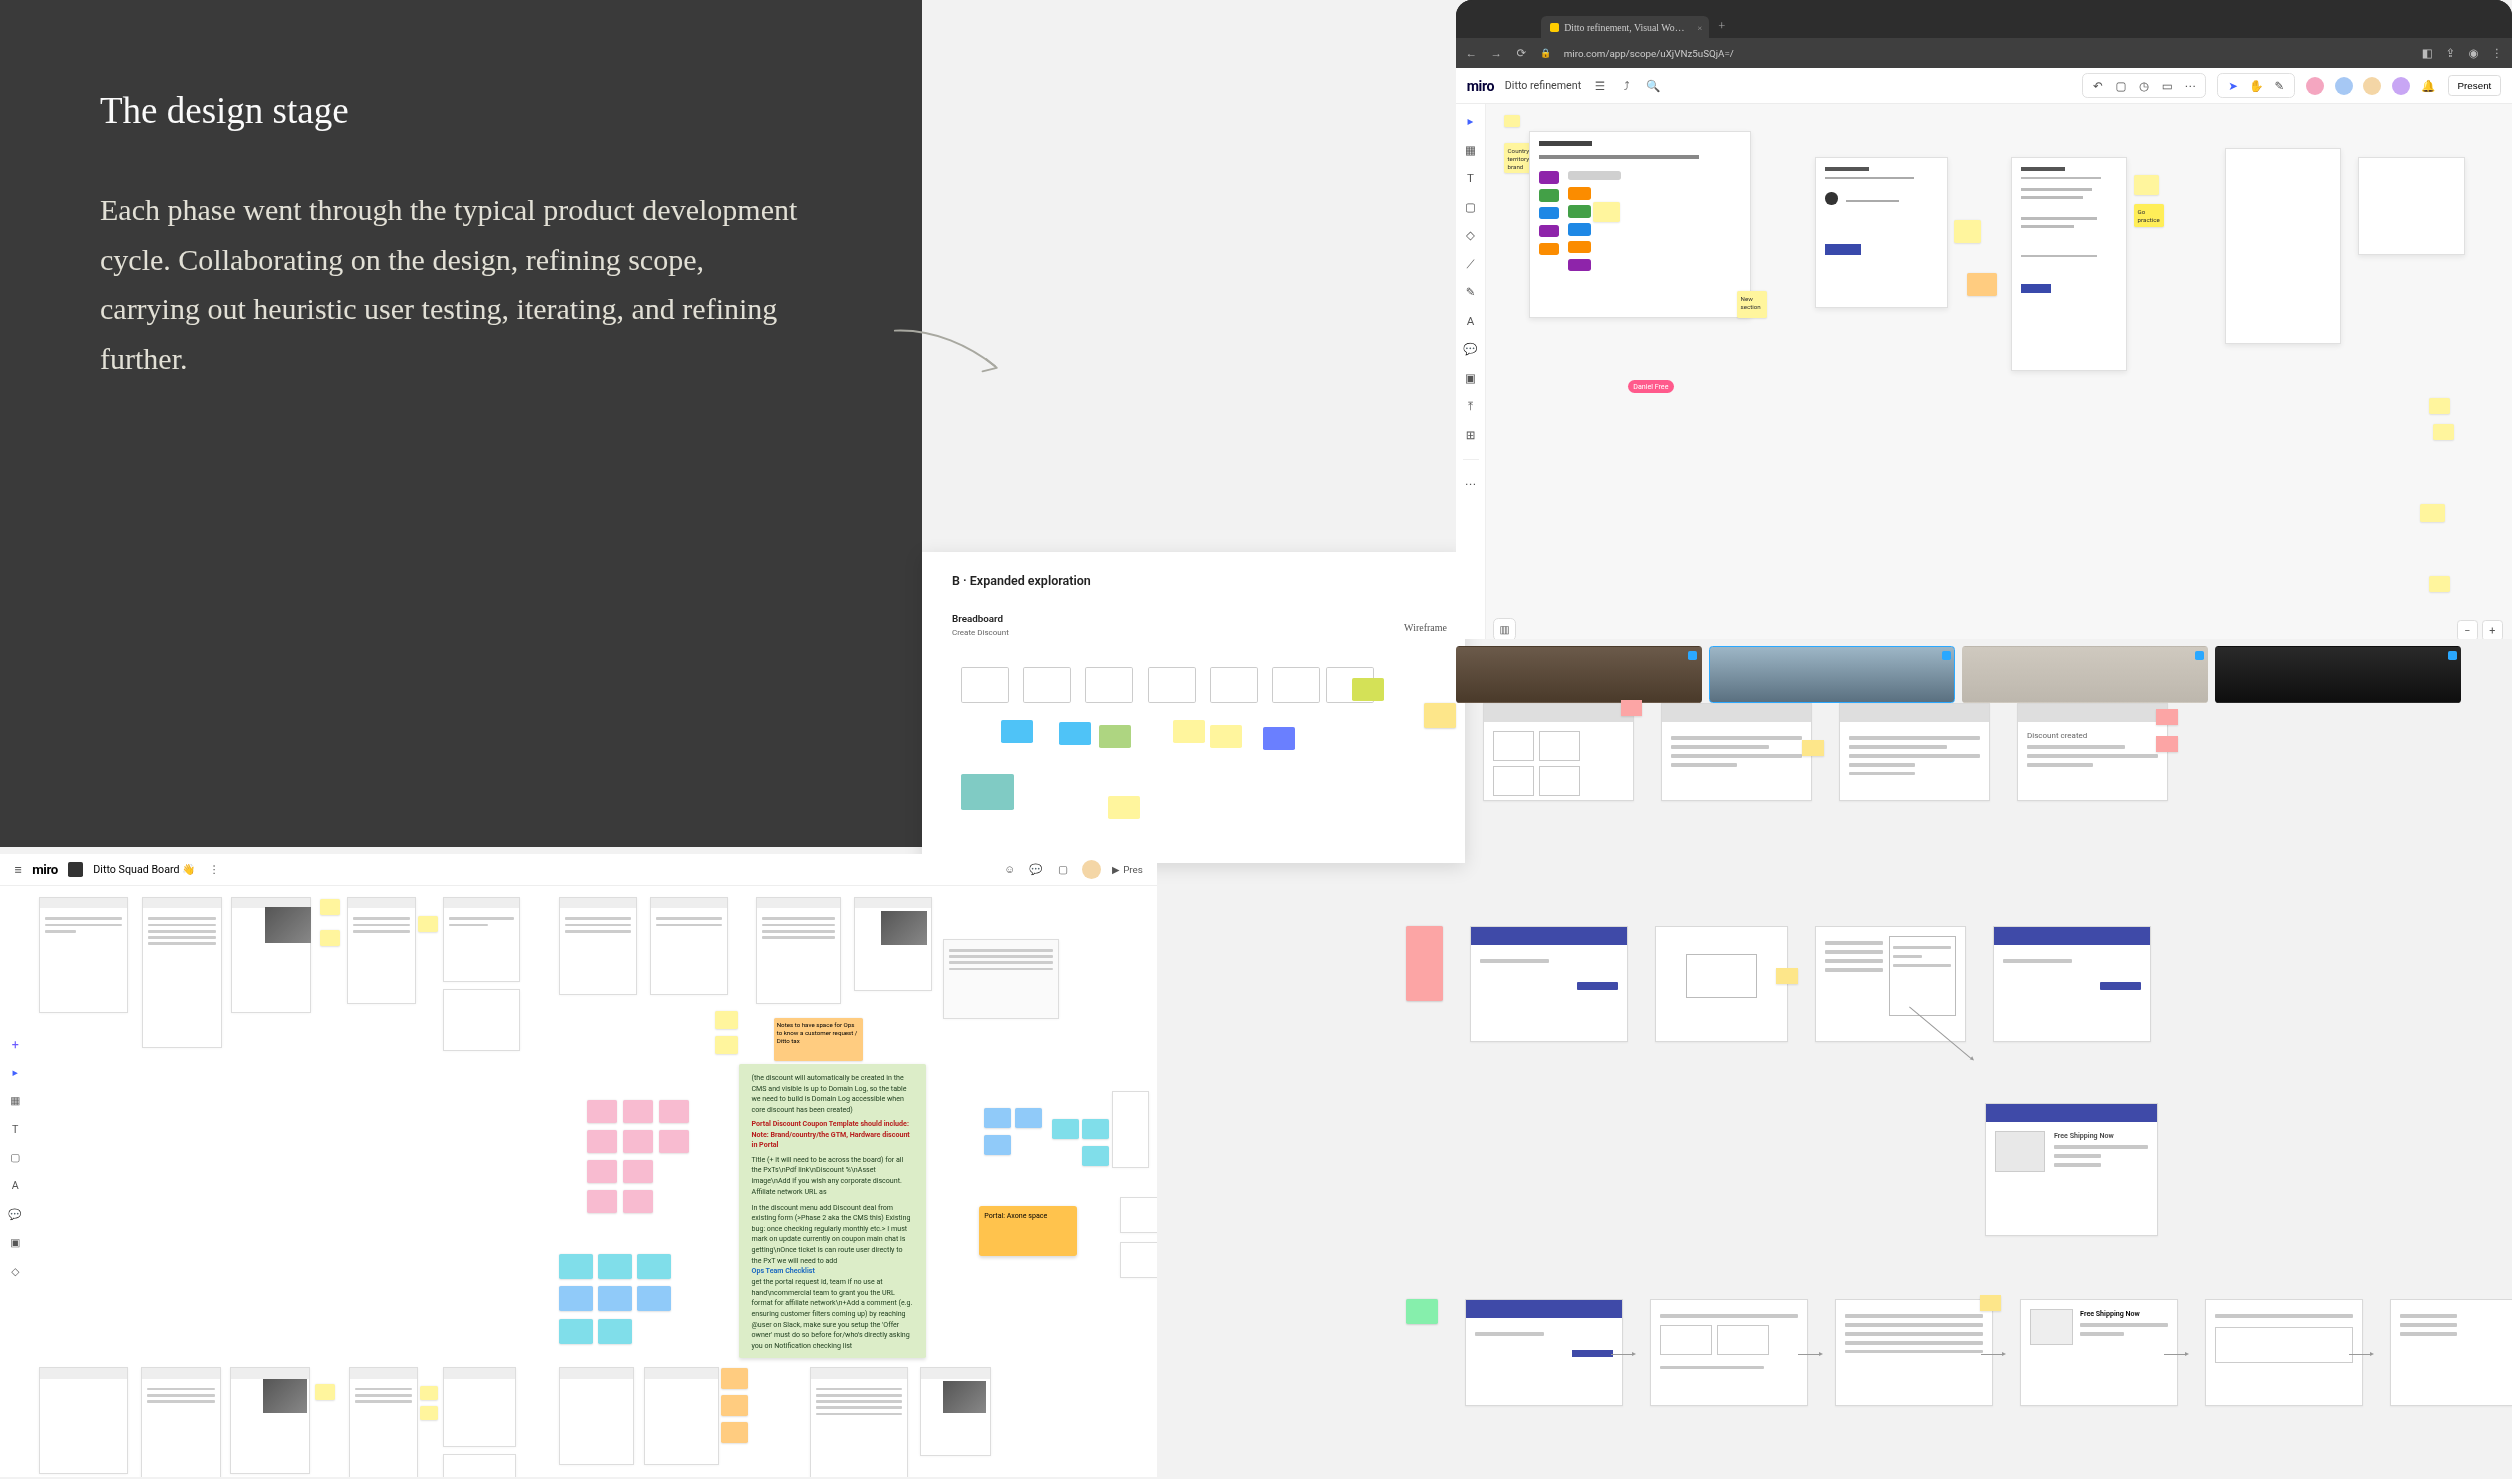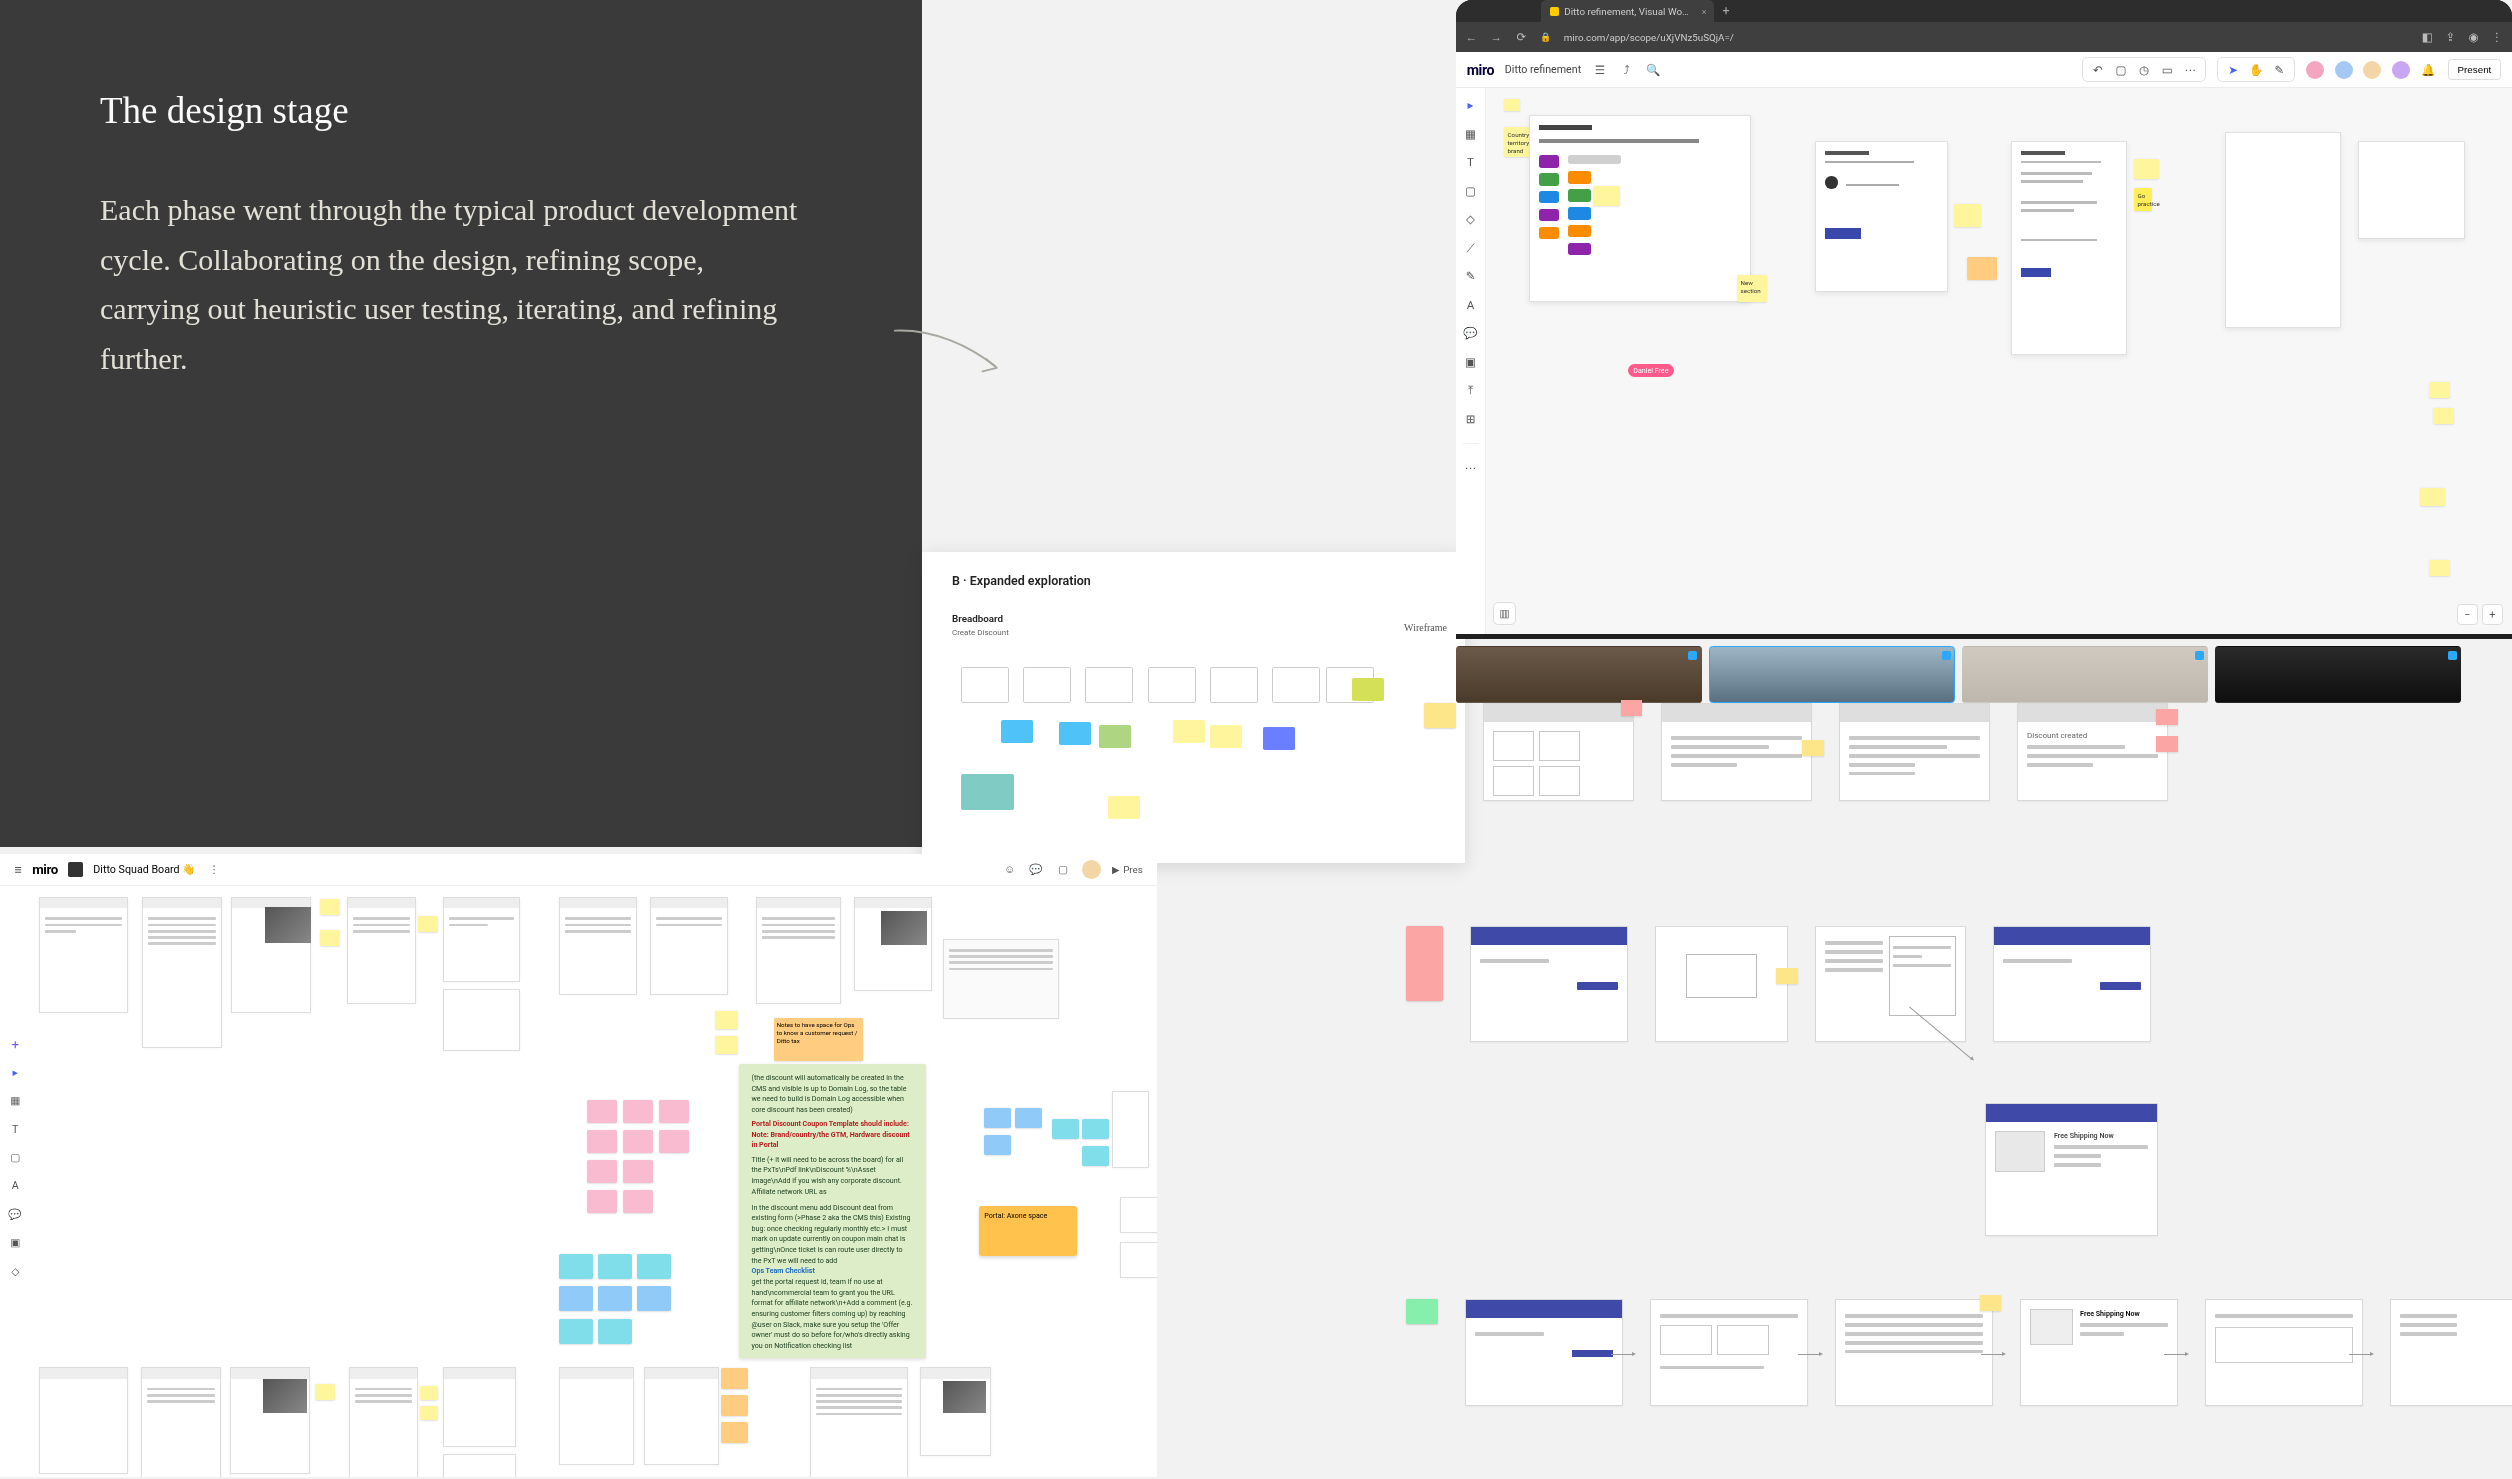--- a/index.html
+++ b/index.html
@@ -56,26 +56,27 @@
     position: absolute;
     top: 0;
     left: 1456px;
     width: 1056px;
     height: 639px;
     background: #1f1f1f;
     border-radius: 16px 16px 0 0;
     overflow: hidden;
   }
   .browser .tabbar {
-    height: 22px;
+    height: 38px;
     background: #2d2d2d;
     display: flex;
     align-items: flex-end;
     padding-left: 85px;
     gap: 1.8px;
+    font-family: Liberation Serif, serif;
   }
   .browser .tab {
     background: #3f3f3f;
     color: #ccc;
     font-size: 9.8px;
     padding: 5.3px 25px 5.3px 9px;
     border-radius: 5.3px 5.3px 0 0;
     position: relative;
     display:flex; align-items:center; gap:5.3px;
   }
@@ -481,21 +482,21 @@
               <div style="height:2.7px;width:80px;background:#bbb;margin-bottom:9px;"></div>
               <div style="height:2.7px;width:71px;background:#bbb;margin-bottom:5.3px;"></div>
               <div style="height:2.7px;width:62px;background:#bbb;margin-bottom:18px;"></div>
               <div style="height:2.7px;width:76px;background:#bbb;margin-bottom:5.3px;"></div>
               <div style="height:2.7px;width:53px;background:#bbb;margin-bottom:27px;"></div>
               <div style="height:2.7px;width:76px;background:#bbb;margin-bottom:5.3px;"></div>
               <div style="height:9px;width:30px;background:#3949ab;margin-top:27px;"></div>
             </div>
           </div>
           <div class="post p-yellow" style="left:648px;top:71px;width:25px;height:19.6px;"></div>
-          <div class="post p-yellow" style="left:648px;top:100px;width:18px;height:23px;background:#ffee58;">Go practice</div>
+          <div class="post p-yellow" style="left:648px;top:100px;width:30px;height:23px;background:#ffee58;">Go practice</div>
 
           <div class="wire-frame" style="left:739px;top:44px;width:116px;height:196px;"></div>
           <div class="wire-frame" style="left:872px;top:53px;width:107px;height:98px;"></div>
           <div class="post p-yellow" style="left:943px;top:294px;width:21.4px;height:16px;"></div>
           <div class="post p-yellow" style="left:947px;top:320px;width:21.4px;height:16px;"></div>
           <div class="post p-yellow" style="left:934px;top:400px;width:25px;height:18px;"></div>
           <div class="post p-yellow" style="left:943px;top:472px;width:21.4px;height:16px;"></div>
 
           <div class="miro-bottomleft-btn">▥</div>
           <div class="miro-bottomright">

